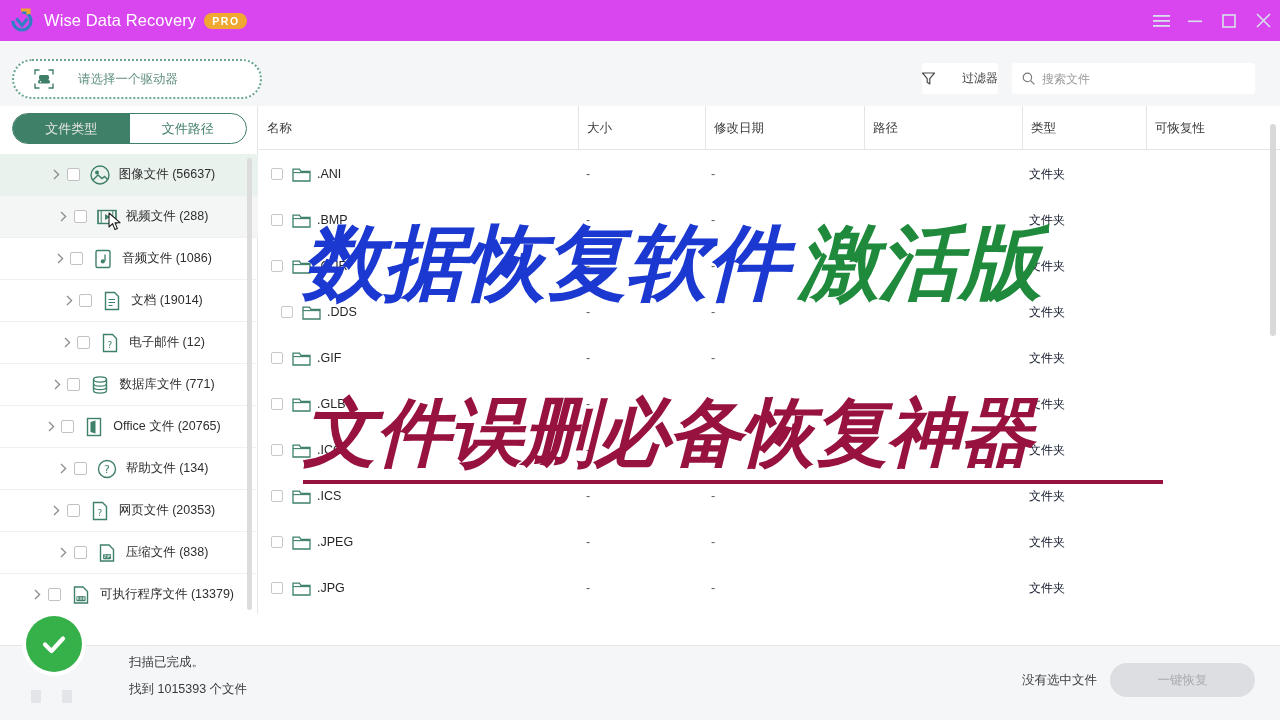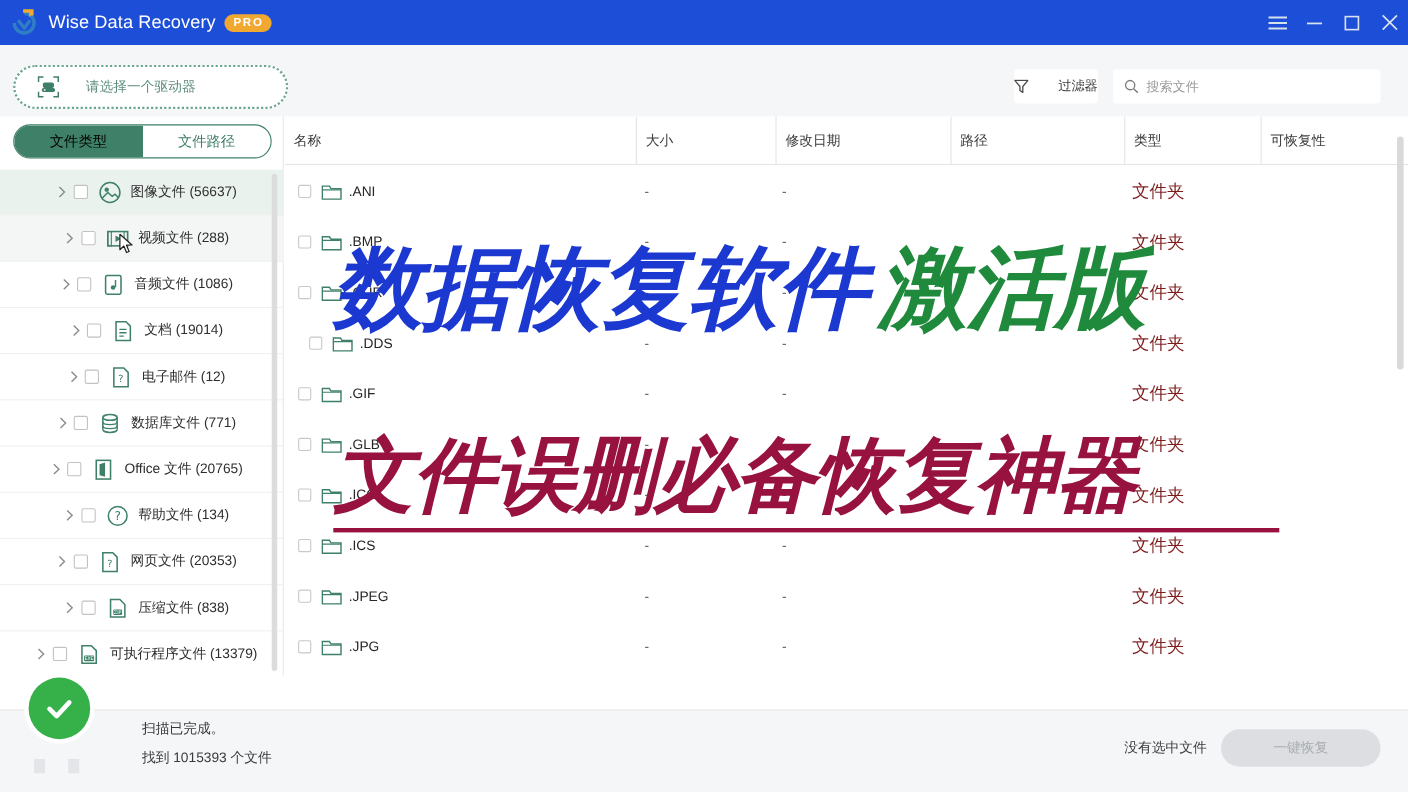--- a/index.html
+++ b/index.html
@@ -6,21 +6,21 @@
   html, body {
     width: 1280px; height: 720px; overflow: hidden;
     font-family: "Liberation Sans", "DejaVu Sans", sans-serif;
     background: #ffffff;
   }
   #app { position: relative; width: 1280px; height: 720px; overflow: hidden; background:#fff; }
 
   
   .titlebar {
     position: absolute; left:0; top:0; width:1280px; height:41px;
-    background:#1d4ed8; display:flex; align-items:center;
+    background:#d946ef; display:flex; align-items:center;
   }
   .logo-mark { position:relative; width:26px; height:26px; margin-left:9px; flex:0 0 auto; }
   .logo-mark svg { display:block; }
   .app-title {
     color:#ffffff; font-size:16.5px; margin-left:9px; letter-spacing:.1px;
     font-family:"Liberation Sans", sans-serif;
   }
   .pro-badge {
     margin-left:8px; background:#f0a830; color:#ffffff; font-size:10.5px;
     letter-spacing:1.6px; padding:2px 7px 2px 8px; border-radius:9px; font-weight:bold;
@@ -76,21 +76,21 @@
   }
   .tabs {
     position:relative; margin:7px 10px 0 12px; height:31px;
     border:1px solid #3f8068; border-radius:16px; overflow:hidden; display:flex;
     background:#ffffff;
   }
   .tab {
     flex:1 1 50%; display:flex; align-items:center; justify-content:center;
     font-size:13px; color:#3f7d66;
   }
-  .tab.active { background:#3f8068; color:#000000; }
+  .tab.active { background:#3f8068; color:#e5e5e5; }
   .cat-list { position:absolute; left:0; top:48px; width:258px; height:460px; overflow:hidden; }
   .cat-row {
     position:relative; height:42px; display:flex; align-items:center;
     border-bottom:1px solid #f0f0f0;
     justify-content:center;
   }
   .cat-row.sel { background:#eaf2ee; }
   .cat-row.hov { background:#f3f6f4; }
   .chev { width:18px; margin-left:5px; color:#8c8c8c; display:flex; justify-content:center; }
   .chev svg { display:block; }
@@ -127,21 +127,21 @@
     position:absolute; top:0; height:46px; display:flex; align-items:center;
     font-size:12.5px; color:#303030;
   }
   .row-cbox {
     width:12px; height:12px; border:1px solid #c8c8c8; border-radius:2px; background:#fff;
   }
   .folder-ic { width:19px; height:19px; color:#3f8068; margin-left:9px; }
   .folder-ic svg { display:block; }
   .fname { margin-left:6px; font-size:12.5px; color:#262626; }
   .dash { color:#595959; font-size:12.5px; }
-  .ftype { font-size:16px; color:#7f1d1d;font-family:Liberation Mono, monospace; }
+  .ftype { font-size:12px; color:#0f172a;font-family:Liberation Mono, monospace; }
   .main-scroll {
     position:absolute; right:4px; top:18px; width:6px; height:212px;
     background:#d9d9d9; border-radius:3px;
   }
 
   
   .bottombar {
     position:absolute; left:0; top:645px; width:1280px; height:75px;
     background:#f5f6f8; border-top:1px solid #e7e7e7;
   }

